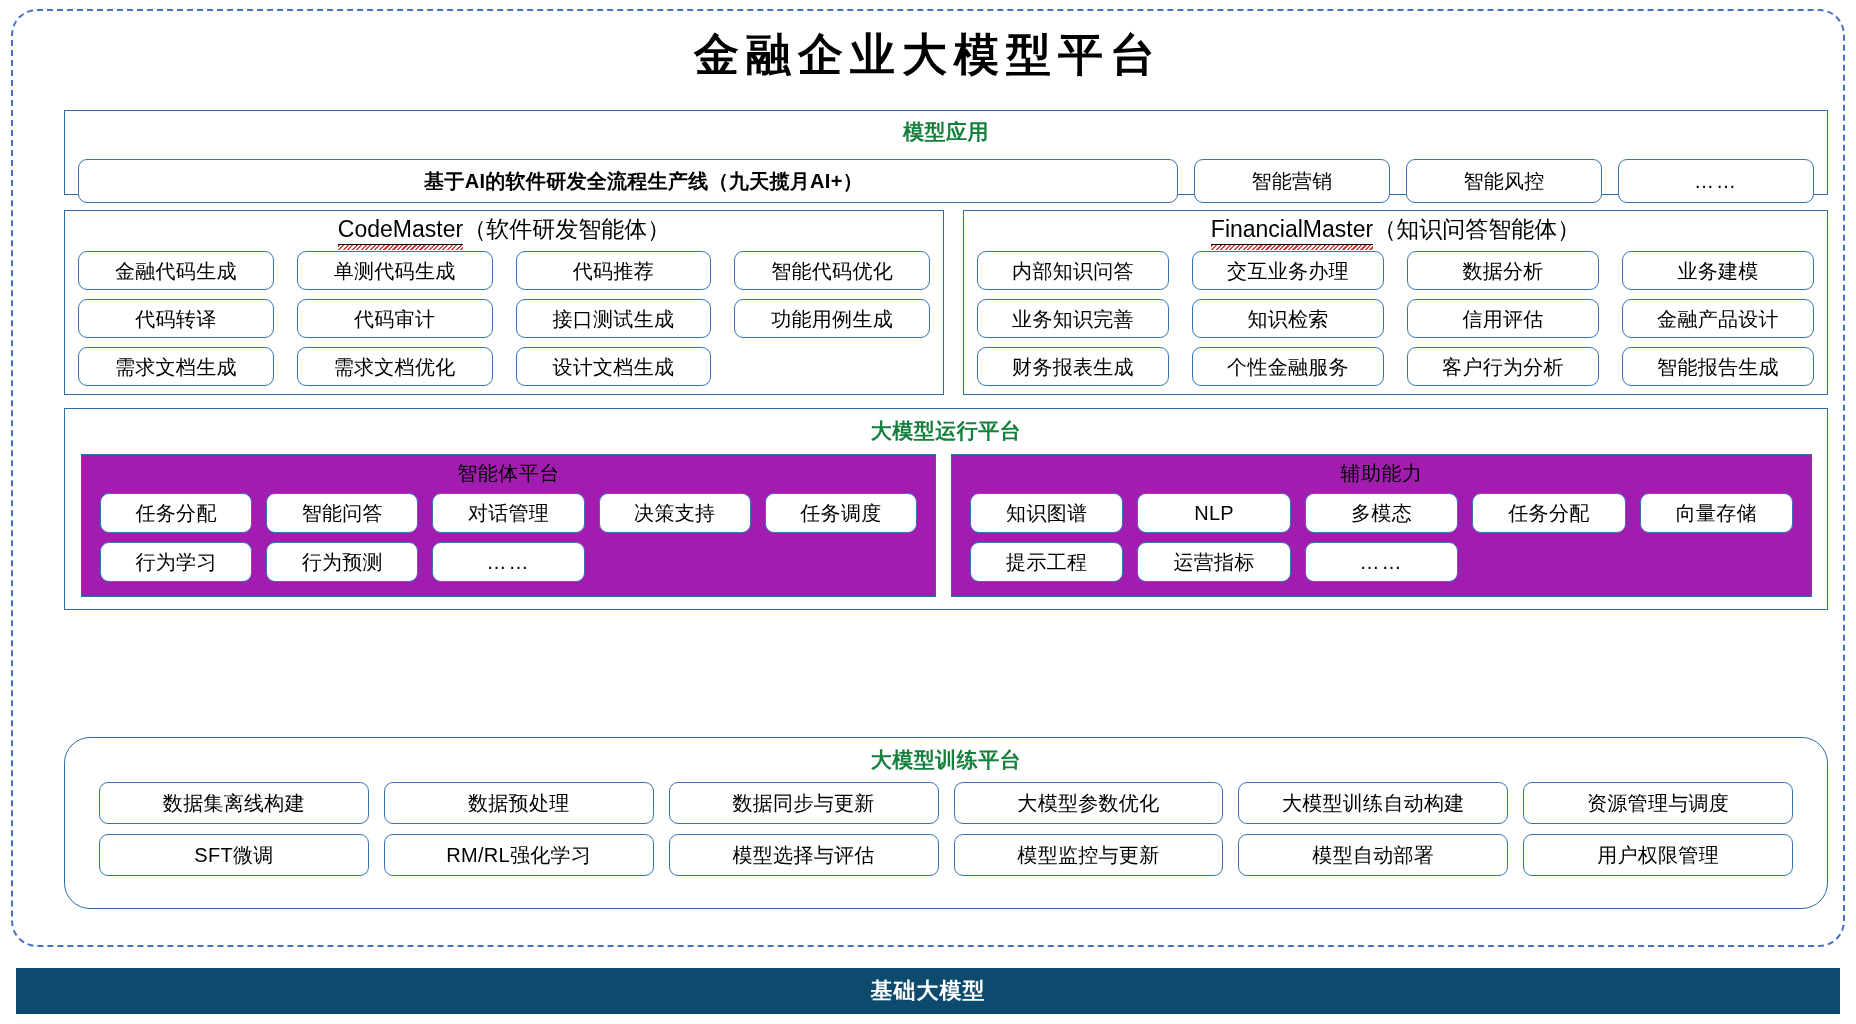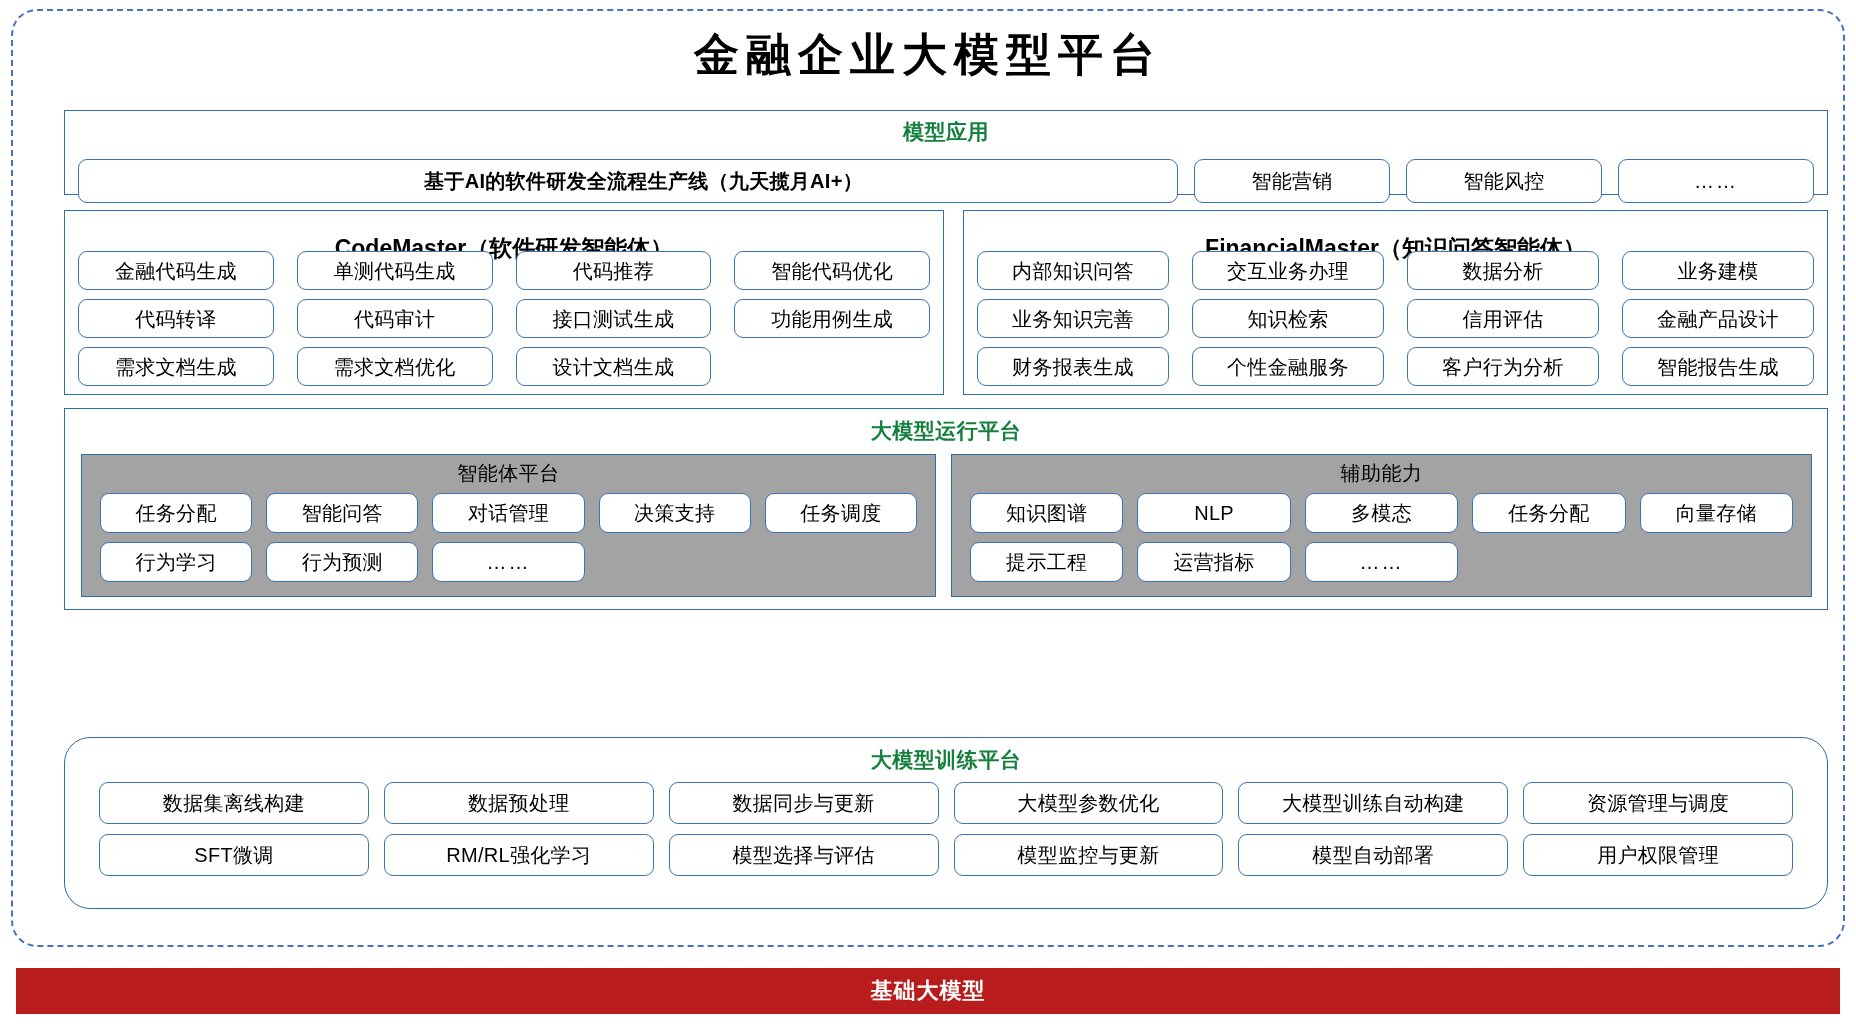--- a/index.html
+++ b/index.html
@@ -99,22 +99,22 @@
   #app-row .pill-s { width: 196px; height: 44px; }
 
   
   .master-panel { top: 210px; height: 185px; }
   #code-master { left: 64px; width: 880px; }
   #fin-master  { left: 963px; width: 865px; }
 
   .master-title {
     text-align: center;
     font-size: 23px;
-    font-weight: 700;
-    margin-top: 22px;
+    font-weight: 400;
+    margin-top: 3px;
     white-space: nowrap;
     color: #000;
   }
   .master-title .en {
     position: relative;
     display: inline-block;
     padding-bottom: 1px;
     border-bottom: 1.5px solid #000;
   }
   .master-title .en::after {
@@ -140,21 +140,21 @@
 
   
   #run-panel { left: 64px; top: 408px; width: 1764px; height: 202px; }
   #run-panel > .panel-title { margin-top: 8px; }
 
   .subpanel {
     position: absolute;
     top: 45px;
     height: 143px;
     border: 1.4px solid #2E6DA9;
-    background: #a3a3a3;
+    background: #a21caf;
   }
   #agent-sub { left: 16px; width: 855px; }
   #aux-sub   { left: 886px; width: 861px; }
   .subpanel .subpanel-title { margin-top: 5px; }
 
   .grid4s {
     position: absolute;
     left: 18px;
     right: 18px;
     top: 38px;
@@ -178,21 +178,21 @@
   }
   #train-grid .pill { height: 42px; }
 
   
   #base-bar {
     position: absolute;
     left: 16px;
     top: 968px;
     width: 1824px;
     height: 46px;
-    background: #b91c1c;
+    background: #0c4a6e;
     display: flex;
     align-items: center;
     justify-content: center;
   }
   #base-bar .label {
     color: #ffffff;
     font-size: 22px;
     font-weight: 700;
     letter-spacing: 1px;
     white-space: nowrap;

